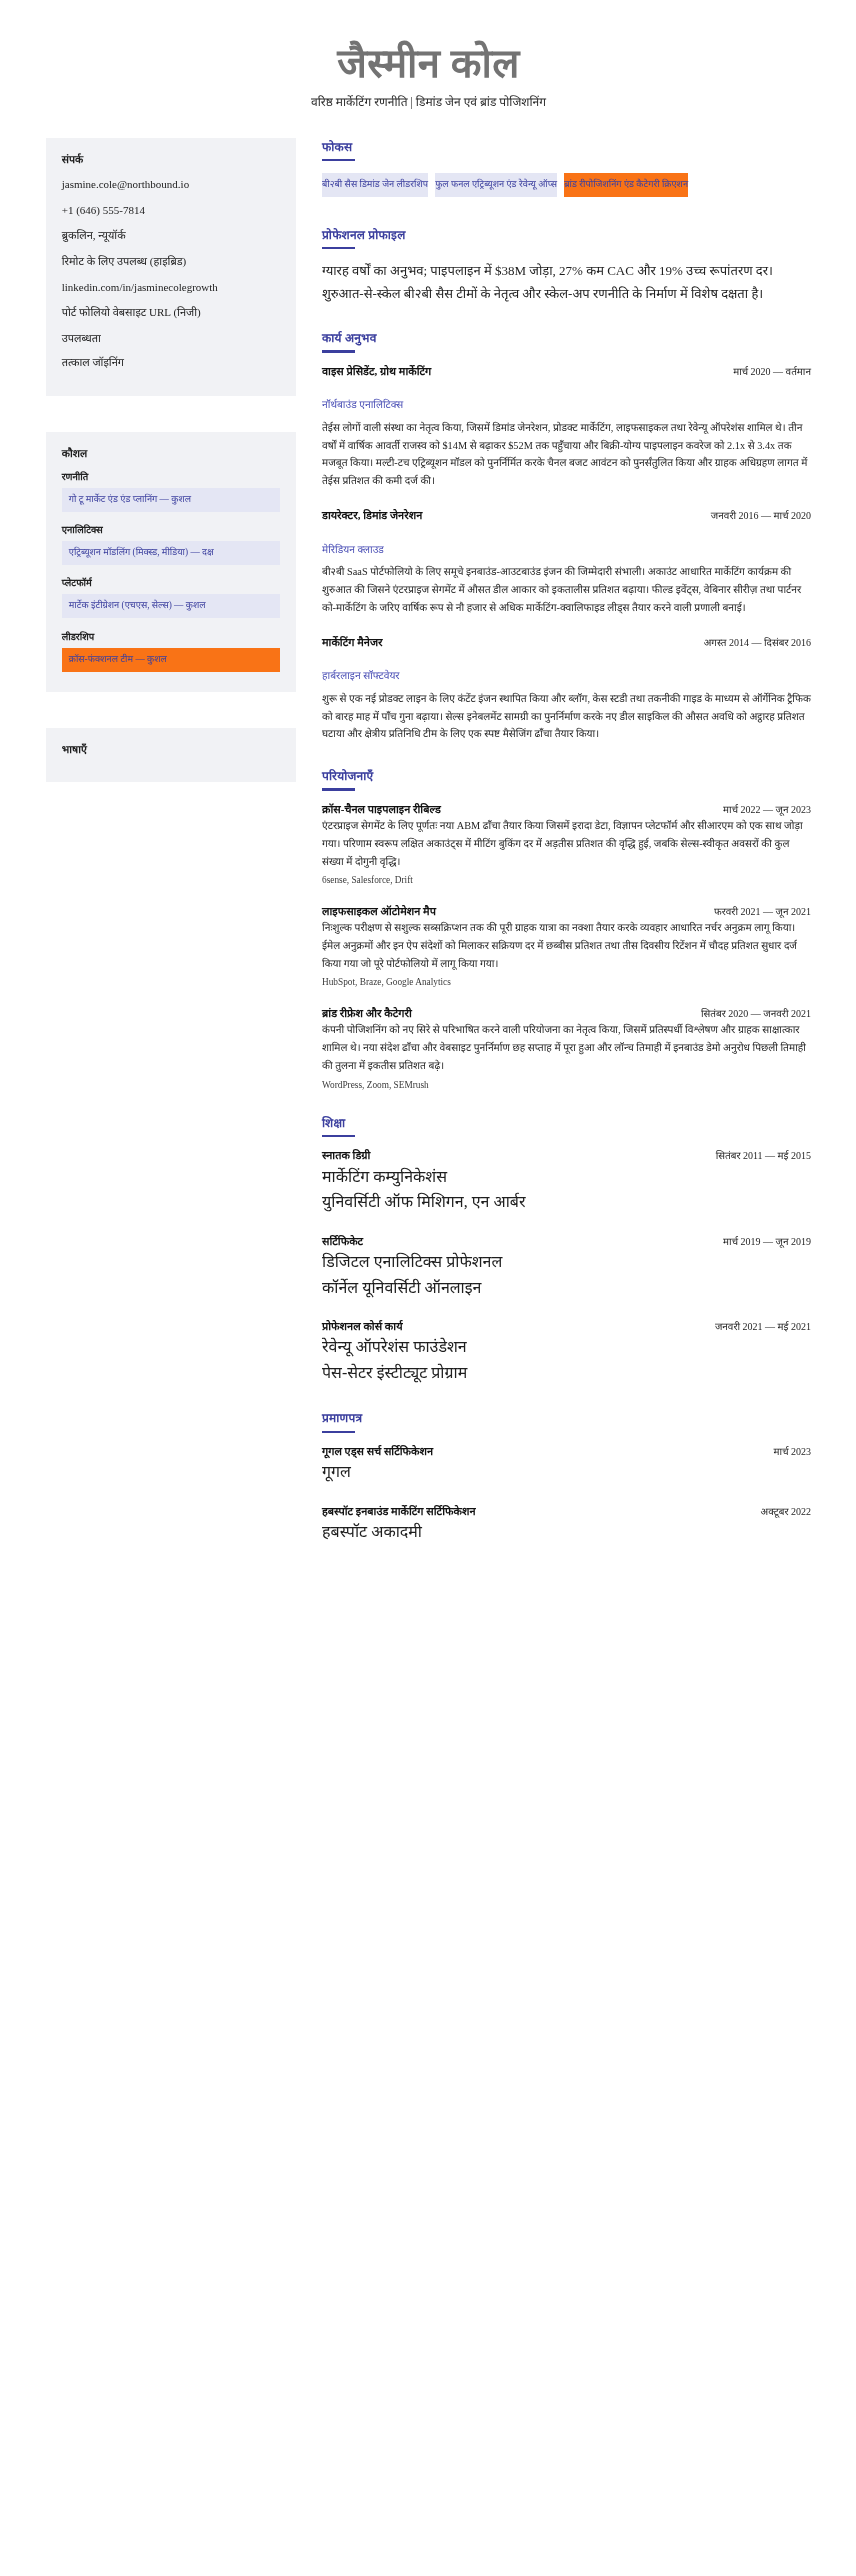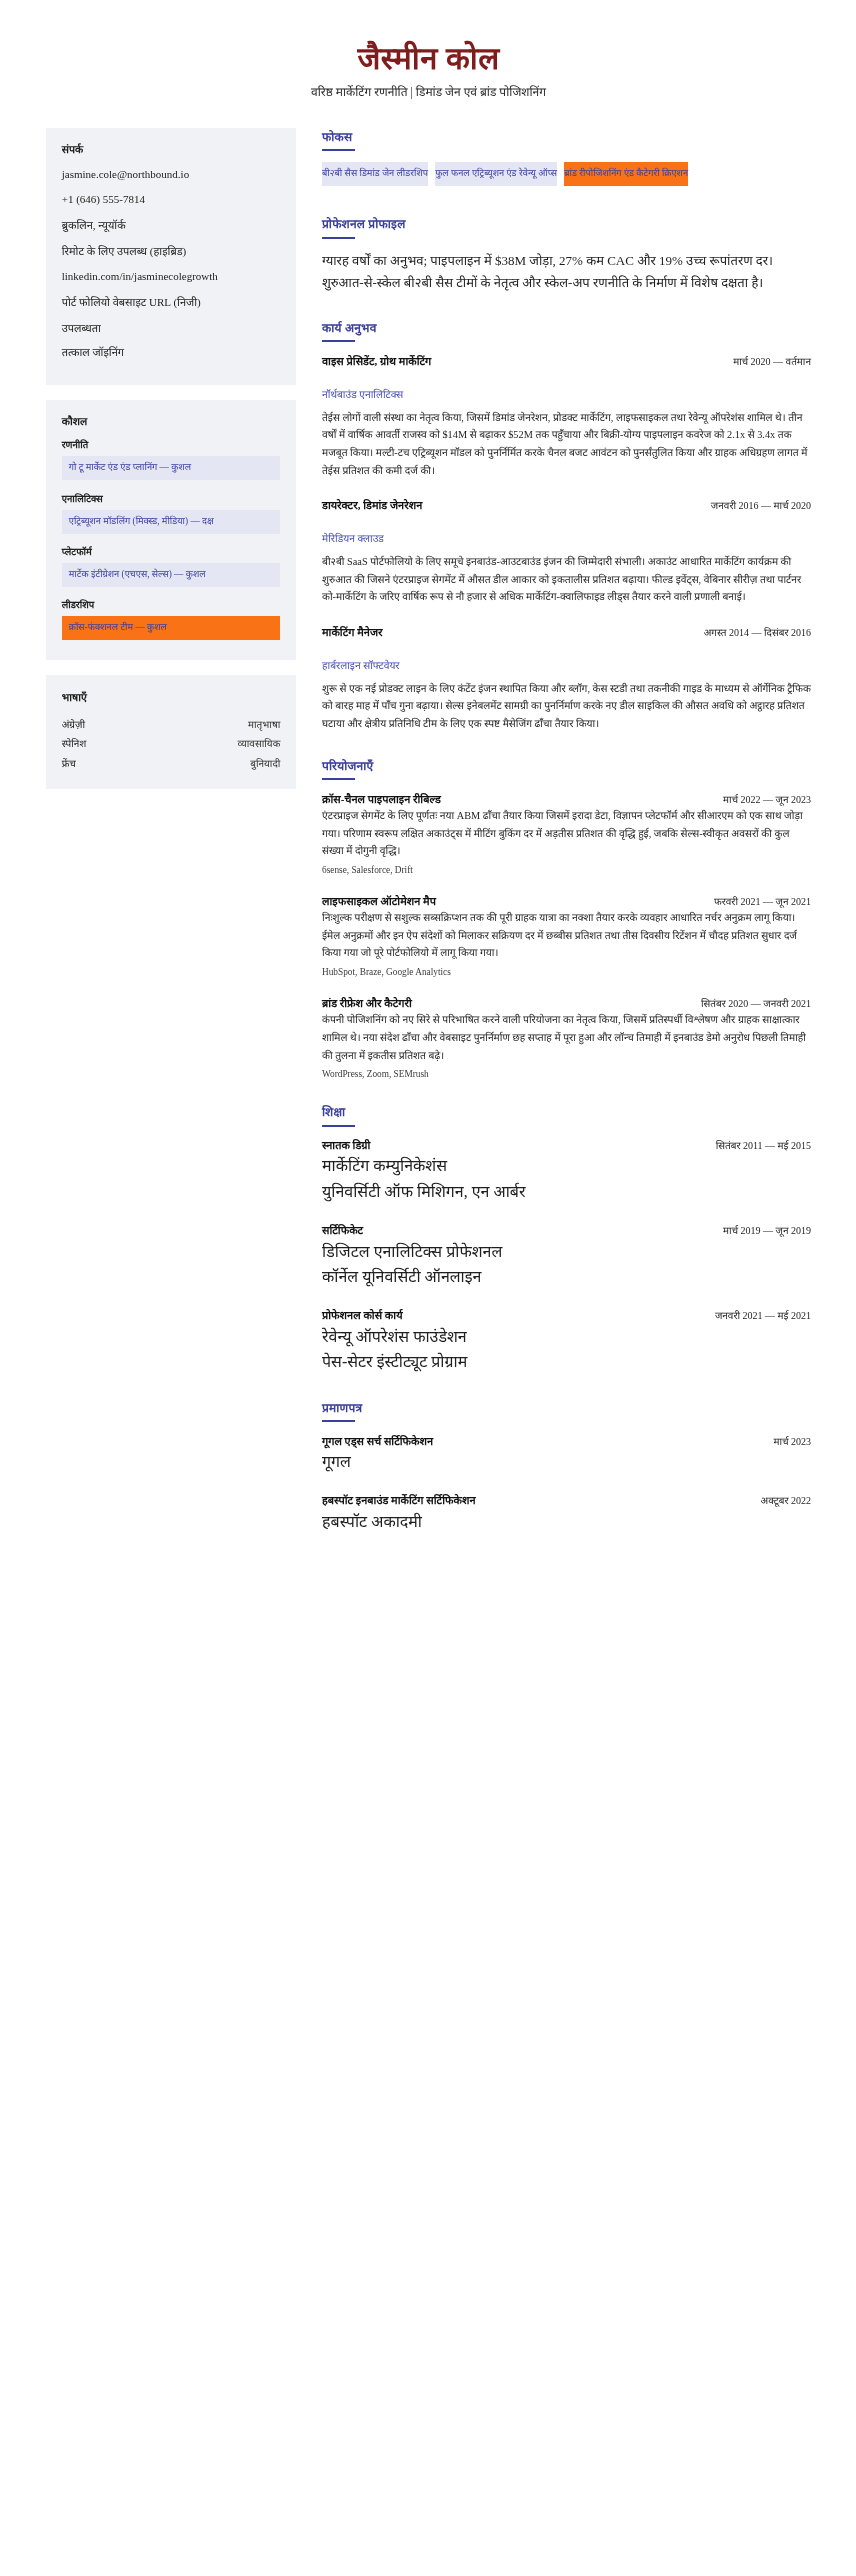--- a/index.html
+++ b/index.html
@@ -20,25 +20,25 @@
     padding: 41px 46px 28.6px 46px;
     background: #ffffff;
   }
 
   
   .header {
     text-align: center;
     margin-bottom: 27px;
   }
   .name {
-    font-size: 31px;
+    font-size: 40px;
     font-weight: 700;
     letter-spacing: 0.4px;
     line-height: 1.15;
-    color: #7f1d1d;
+    color: #737373;
   }
   .headline {
     margin-top: 7.1px;
     font-size: 12px;
     color: #2b2b2b;
     line-height: 1.4;
   }
 
   
   .body-grid {
@@ -52,21 +52,21 @@
   }
   .col-right {
     flex: 1 1 auto;
     min-width: 0;
   }
 
   
   .panel {
     background: #f1f2f5;
     padding: 14.3px 15.7px 15.7px 15.7px;
-    margin-bottom: 15px;
+    margin-bottom: 36px;
   }
   .panel-title {
     font-size: 10.7px;
     font-weight: 700;
     color: #1d1d1d;
     margin-bottom: 10px;
   }
   .contact-line {
     font-size: 11px;
     line-height: 1.55;
@@ -229,36 +229,20 @@
         </div>
 
         <div class="skill-group">
           <div class="skill-group-label">लीडरशिप</div>
           <div class="chip alt">क्रॉस-फंक्शनल टीम — कुशल</div>
         </div>
       </div>
 
       <div class="panel">
         <div class="panel-title">भाषाएँ</div>
-        <table class="lang-table">
-          <tbody>
-            <tr>
-              <td>अंग्रेज़ी</td>
-              <td class="level">मातृभाषा</td>
-            </tr>
-            <tr>
-              <td>स्पेनिश</td>
-              <td class="level">व्यावसायिक</td>
-            </tr>
-            <tr>
-              <td>फ्रेंच</td>
-              <td class="level">बुनियादी</td>
-            </tr>
-          </tbody>
-        </table>
       </div>
 
     </div>
 
     <div class="col-right">
 
       <div class="section">
         <div class="section-title">फोकस</div>
         <div class="section-rule"></div>
         <div class="chip-row">

